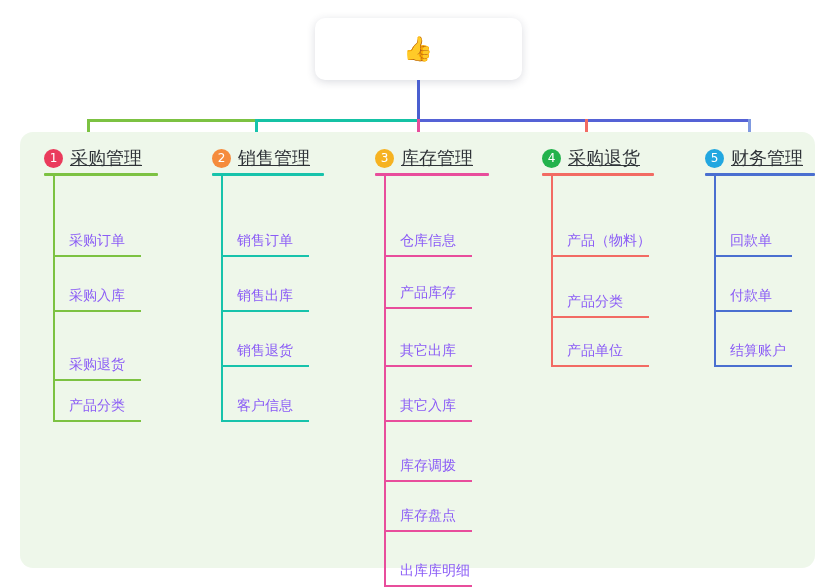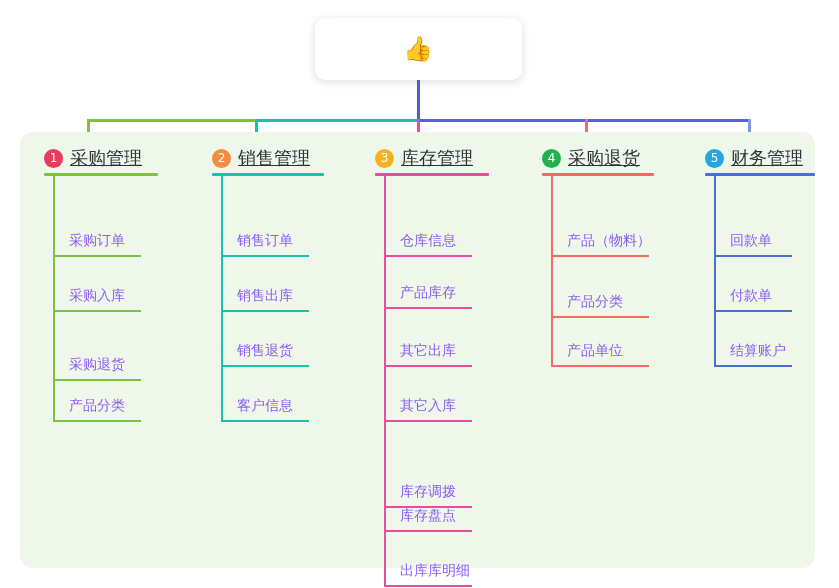--- a/index.html
+++ b/index.html
@@ -213,21 +213,21 @@
           <div class="item-rule" style="width: 88px; background: rgb(232, 77, 156);"></div>
         </div>
         <div class="item" style="top: 180px; width: 88px; height: 55px;">
           <span class="item-label">其它出库</span>
           <div class="item-rule" style="width: 88px; background: rgb(232, 77, 156);"></div>
         </div>
         <div class="item" style="top: 235px; width: 88px; height: 55px;">
           <span class="item-label">其它入库</span>
           <div class="item-rule" style="width: 88px; background: rgb(232, 77, 156);"></div>
         </div>
-        <div class="item" style="top: 306px; width: 88px; height: 70px;">
+        <div class="item" style="top: 280px; width: 88px; height: 70px;">
           <span class="item-label">库存调拨</span>
           <div class="item-rule" style="width: 88px; background: rgb(232, 77, 156);"></div>
         </div>
         <div class="item" style="top: 345px; width: 88px; height: 55px;">
           <span class="item-label">库存盘点</span>
           <div class="item-rule" style="width: 88px; background: rgb(232, 77, 156);"></div>
         </div>
         <div class="item" style="top: 400px; width: 88px; height: 55px;">
           <span class="item-label">出库库明细</span>
           <div class="item-rule" style="width: 88px; background: rgb(232, 77, 156);"></div>

